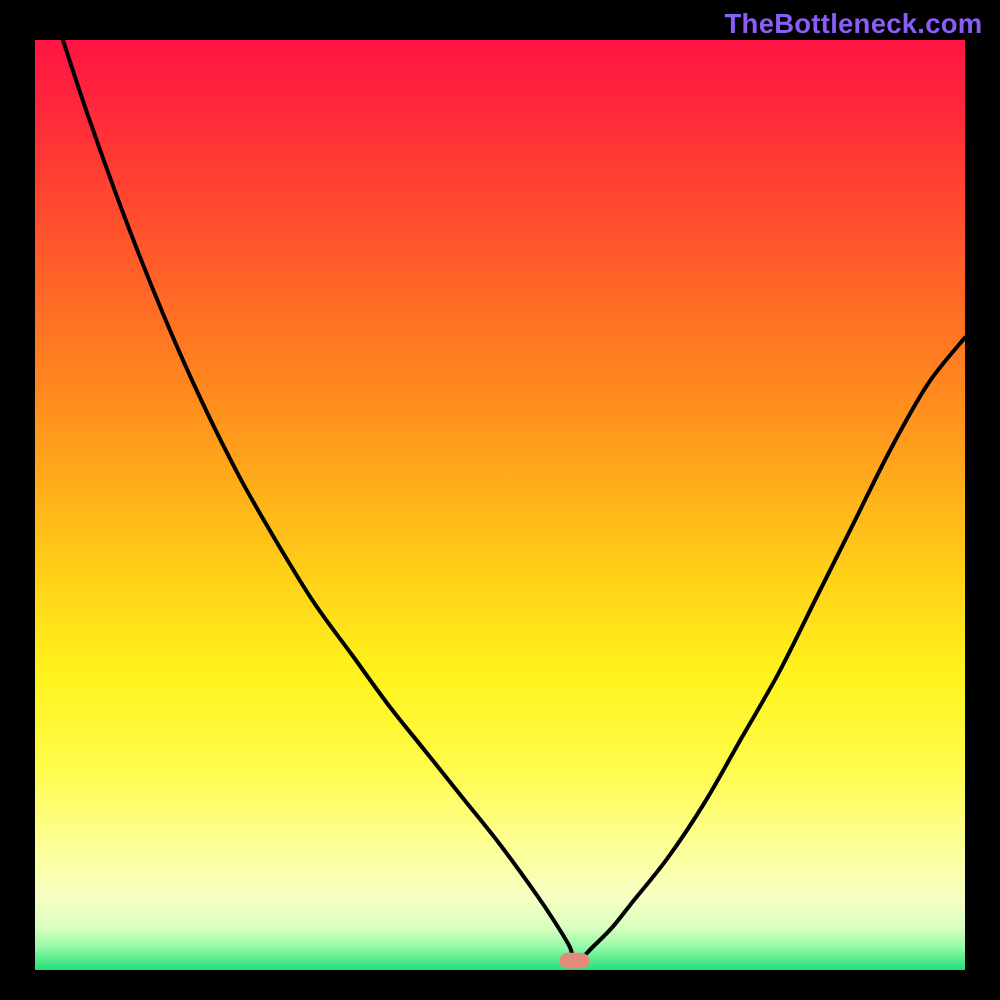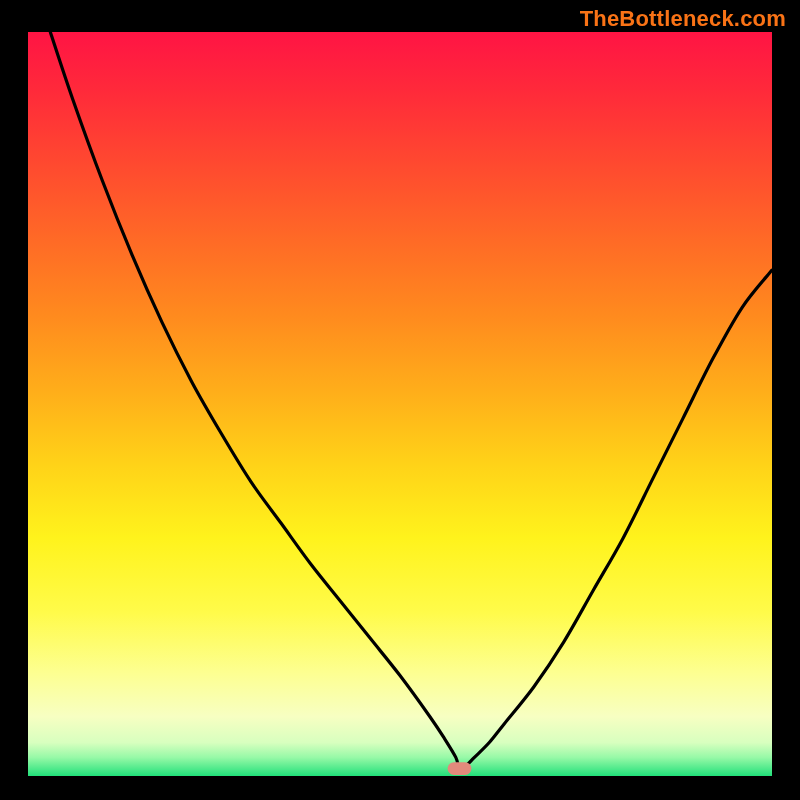--- a/index.html
+++ b/index.html
@@ -16,21 +16,21 @@
     height: 800px;
     background: #000;
   }
   .watermark {
     position: absolute;
     top: 6px;
     right: 14px;
     font-family: Arial, Helvetica, sans-serif;
     font-size: 22px;
     font-weight: bold;
-    color: #f97316;
+    color: #8b5cf6;
     letter-spacing: 0.2px;
     z-index: 10;
   }
   .plot {
     position: absolute;
     left: 28px;
     top: 32px;
     width: 744px;
     height: 744px;
     background: linear-gradient(to bottom,

